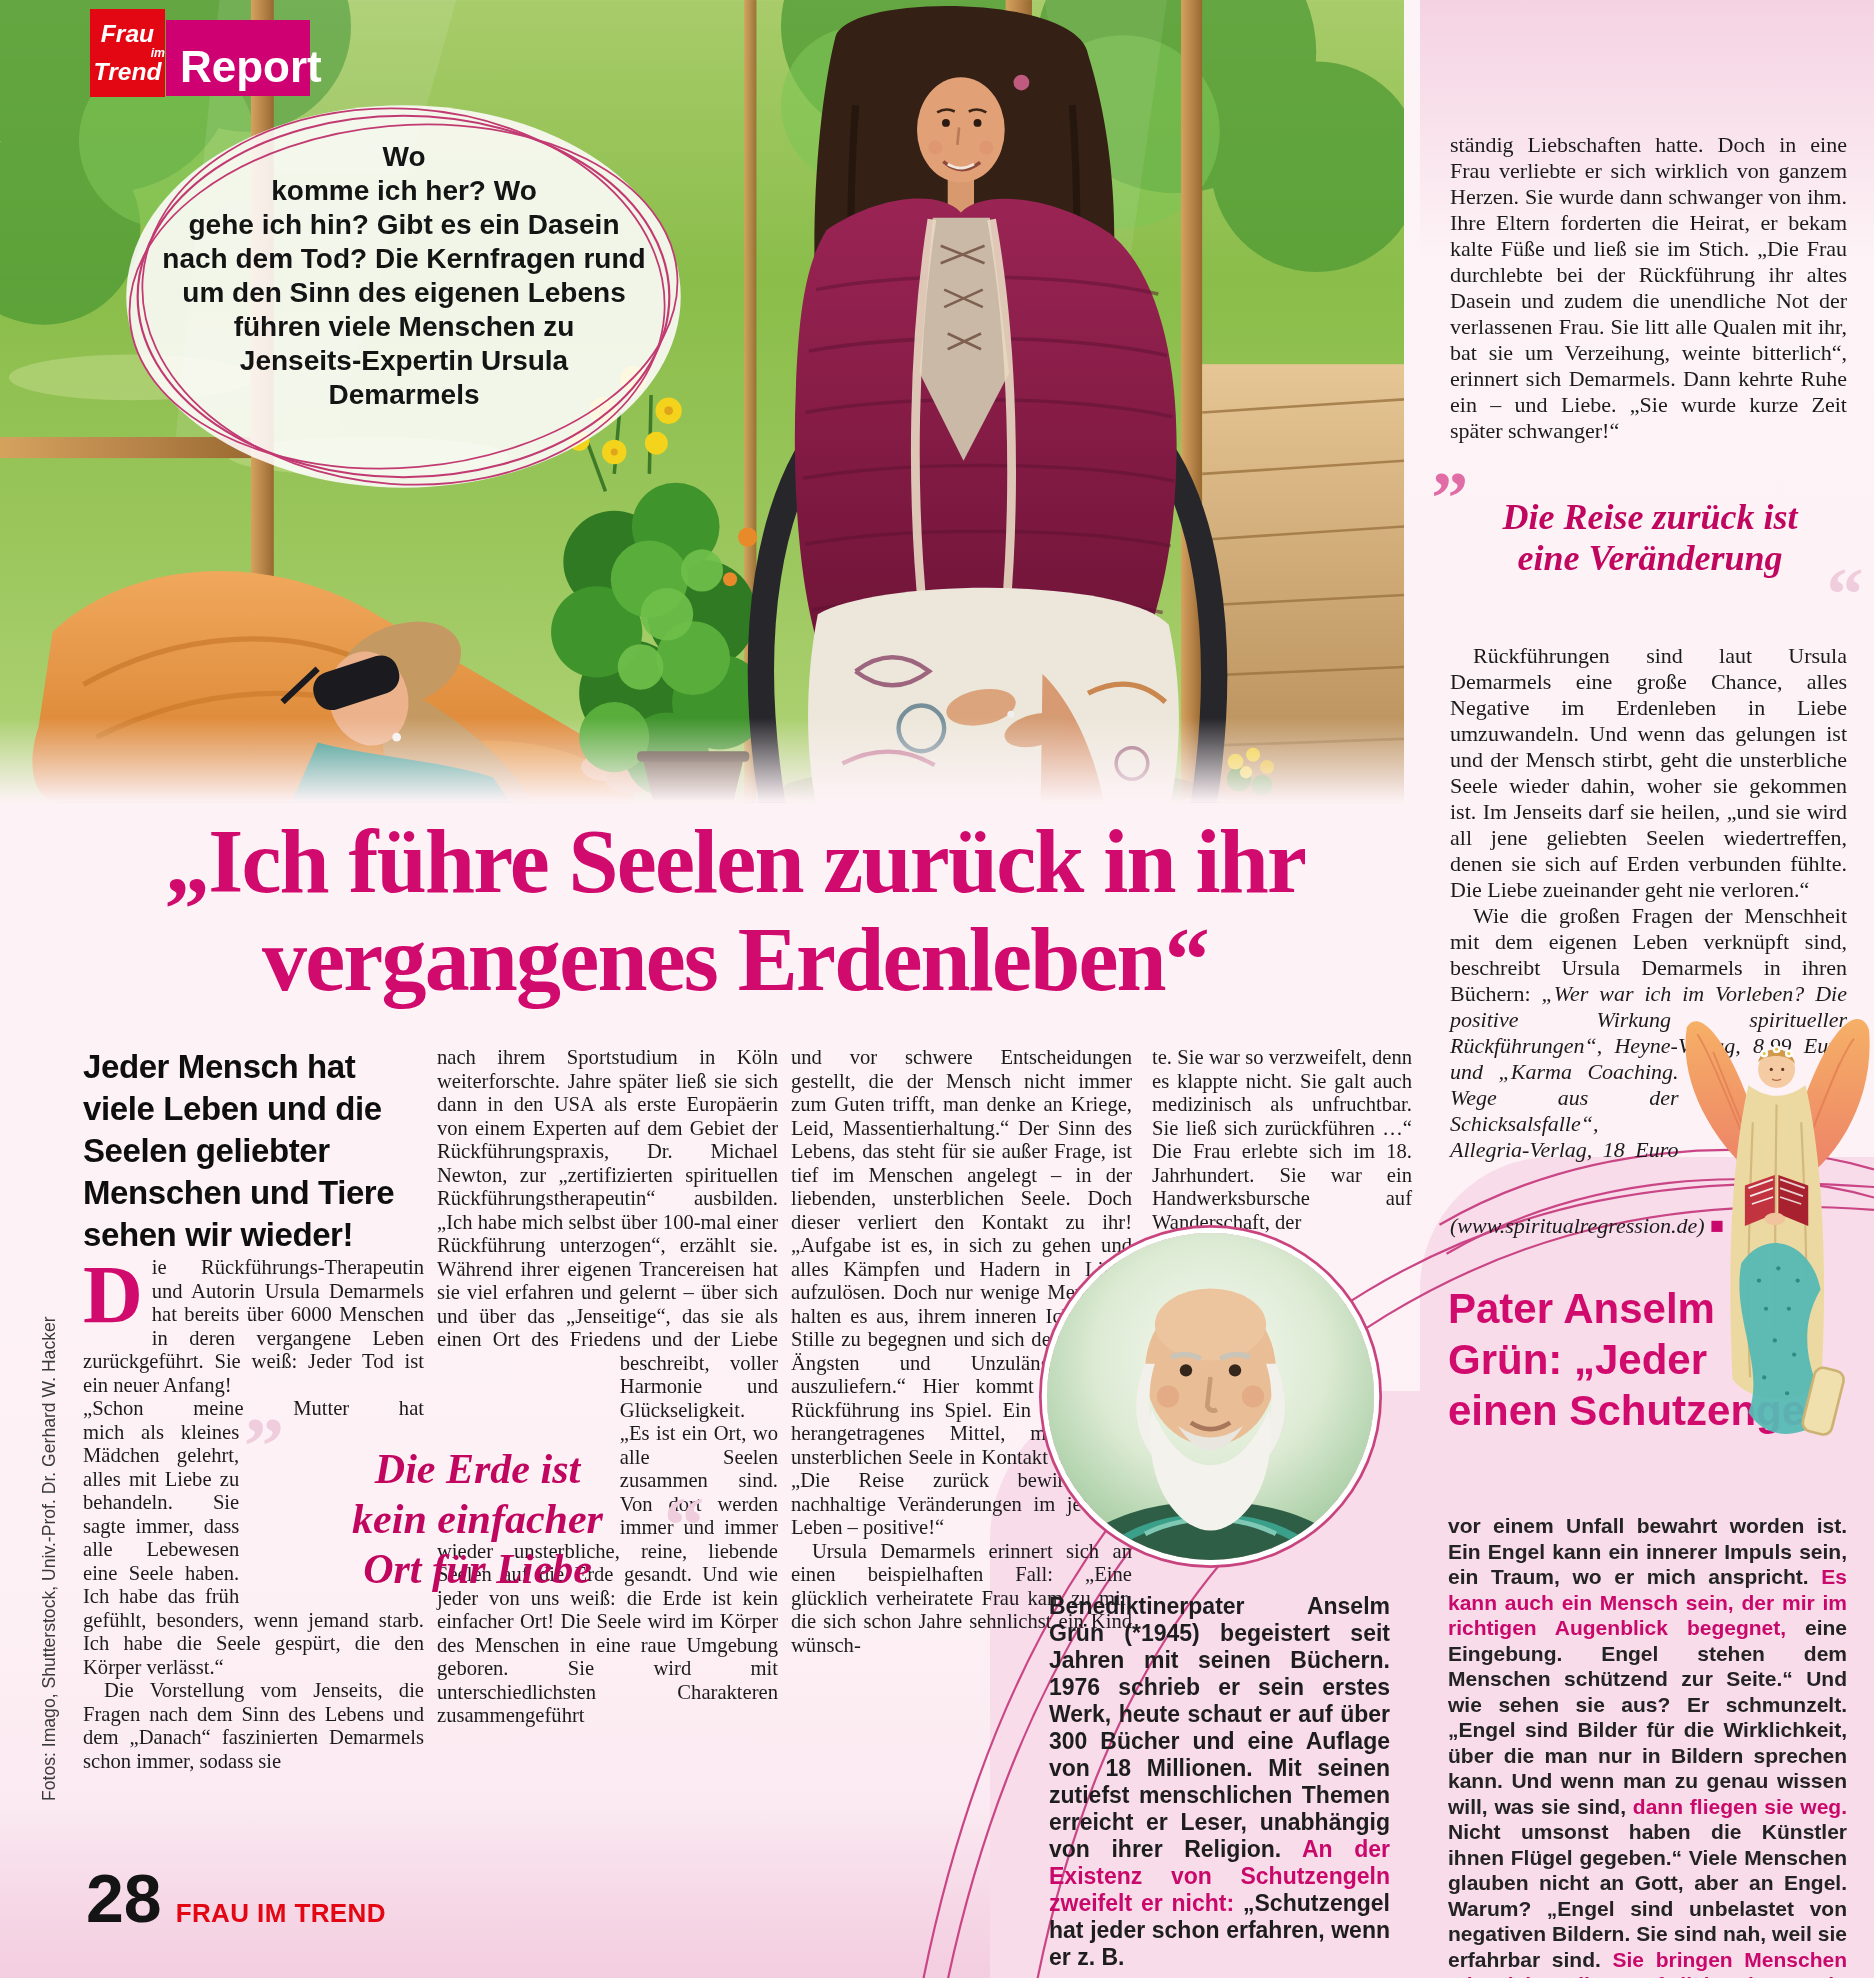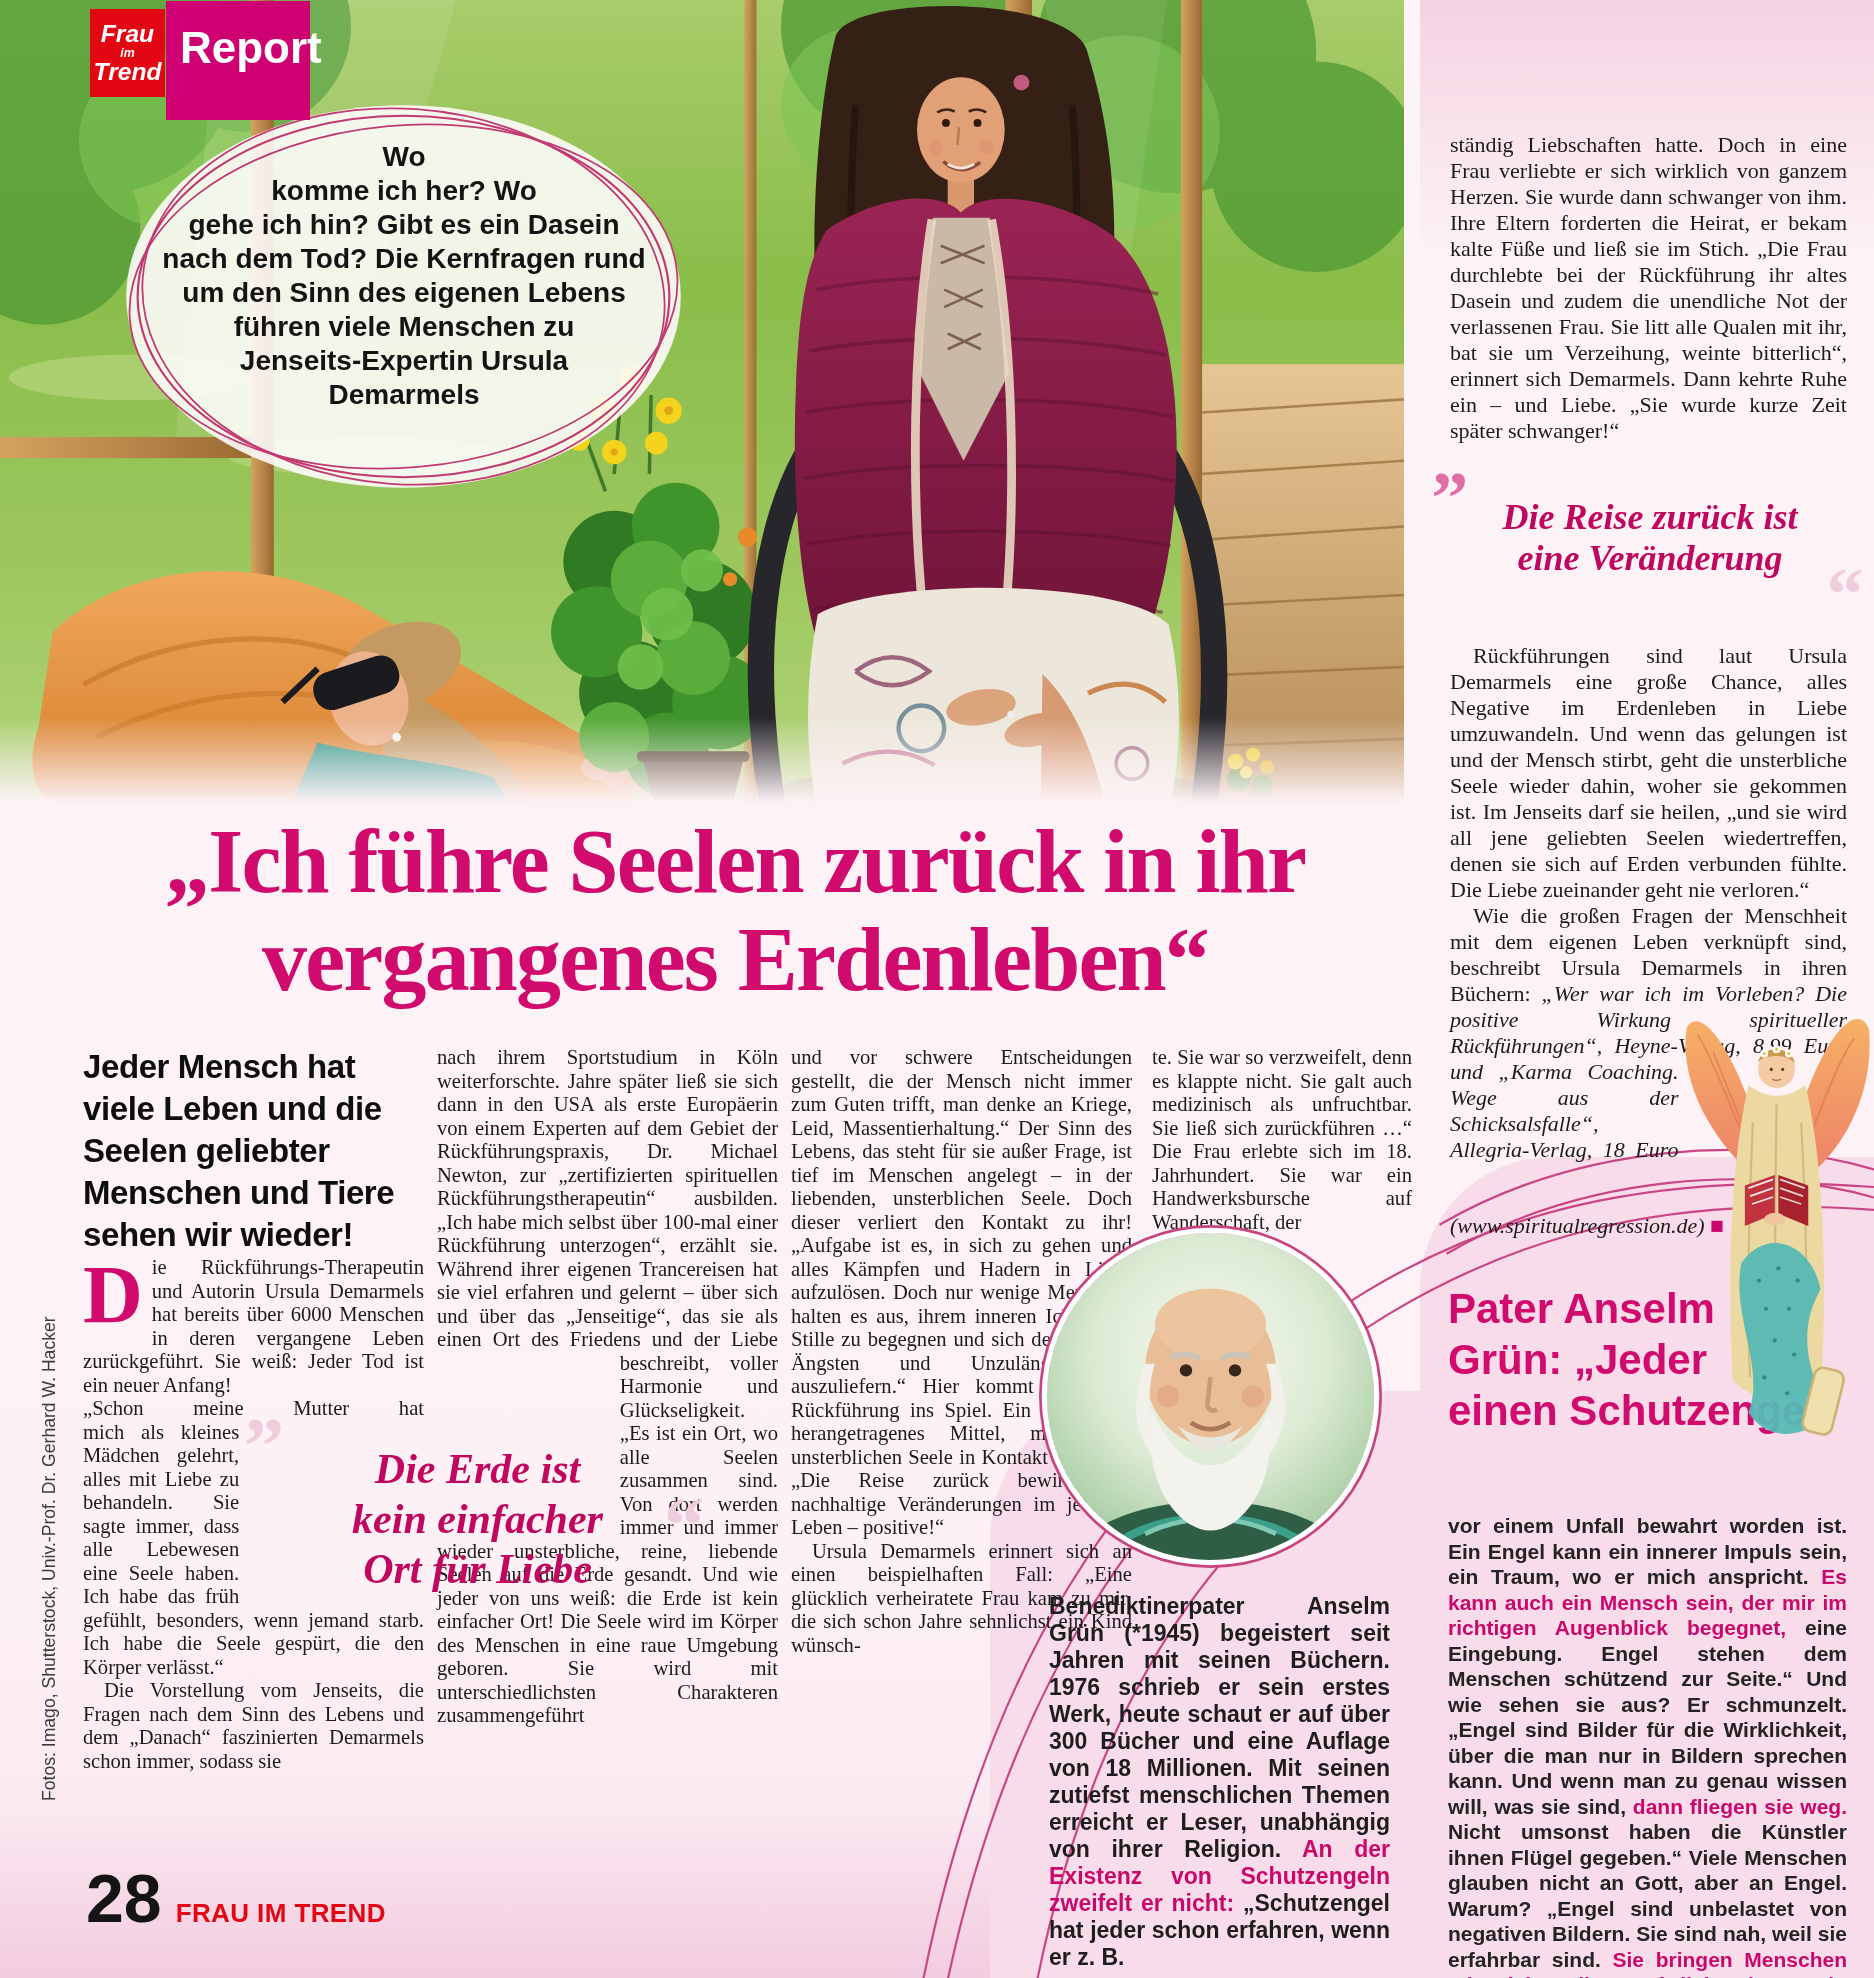--- a/index.html
+++ b/index.html
@@ -8,22 +8,22 @@
         font-family:"Liberation Serif",serif;color:#1b1b1b;}
   .abs{position:absolute;}
   
   .photo{left:0;top:0;width:1404px;height:803px;}
   .photo svg{display:block;width:1404px;height:803px;}
   
   .logo{left:90px;top:8.8px;width:75px;height:88px;background:#e30613;color:#fff;
         font-family:"Liberation Sans",sans-serif;font-weight:bold;font-style:italic;
         text-align:center;line-height:1;padding-top:13px;box-sizing:border-box;}
   .logo .l1,.logo .l3{font-size:24.6px;display:block;}
-  .logo .l2{font-size:12.3px;display:block;margin:0.9px 0;}
-  .report{left:166px;top:1px;width:144px;height:119px;background:#cf0072;}
+  .logo .l2{font-size:12.3px;display:block;margin:0.9px 0;text-align:right;}
+  .report{left:166px;top:20px;width:144px;height:76px;background:#cf0072;}
   .report span{display:block;color:#fff;font-family:"Liberation Sans",sans-serif;
         font-weight:bold;font-size:44px;line-height:93px;padding-left:14px;}
   
   .bubble{left:121px;top:98px;width:565px;height:397px;}
   .bubble svg{position:absolute;left:0;top:0;}
   .bubble .btxt{position:absolute;left:37px;top:42px;width:492px;text-align:center;
         font-family:"Liberation Sans",sans-serif;font-weight:bold;font-size:28px;
         line-height:34px;color:#141414;}
   .bubble .btxt span{display:block;}
   

